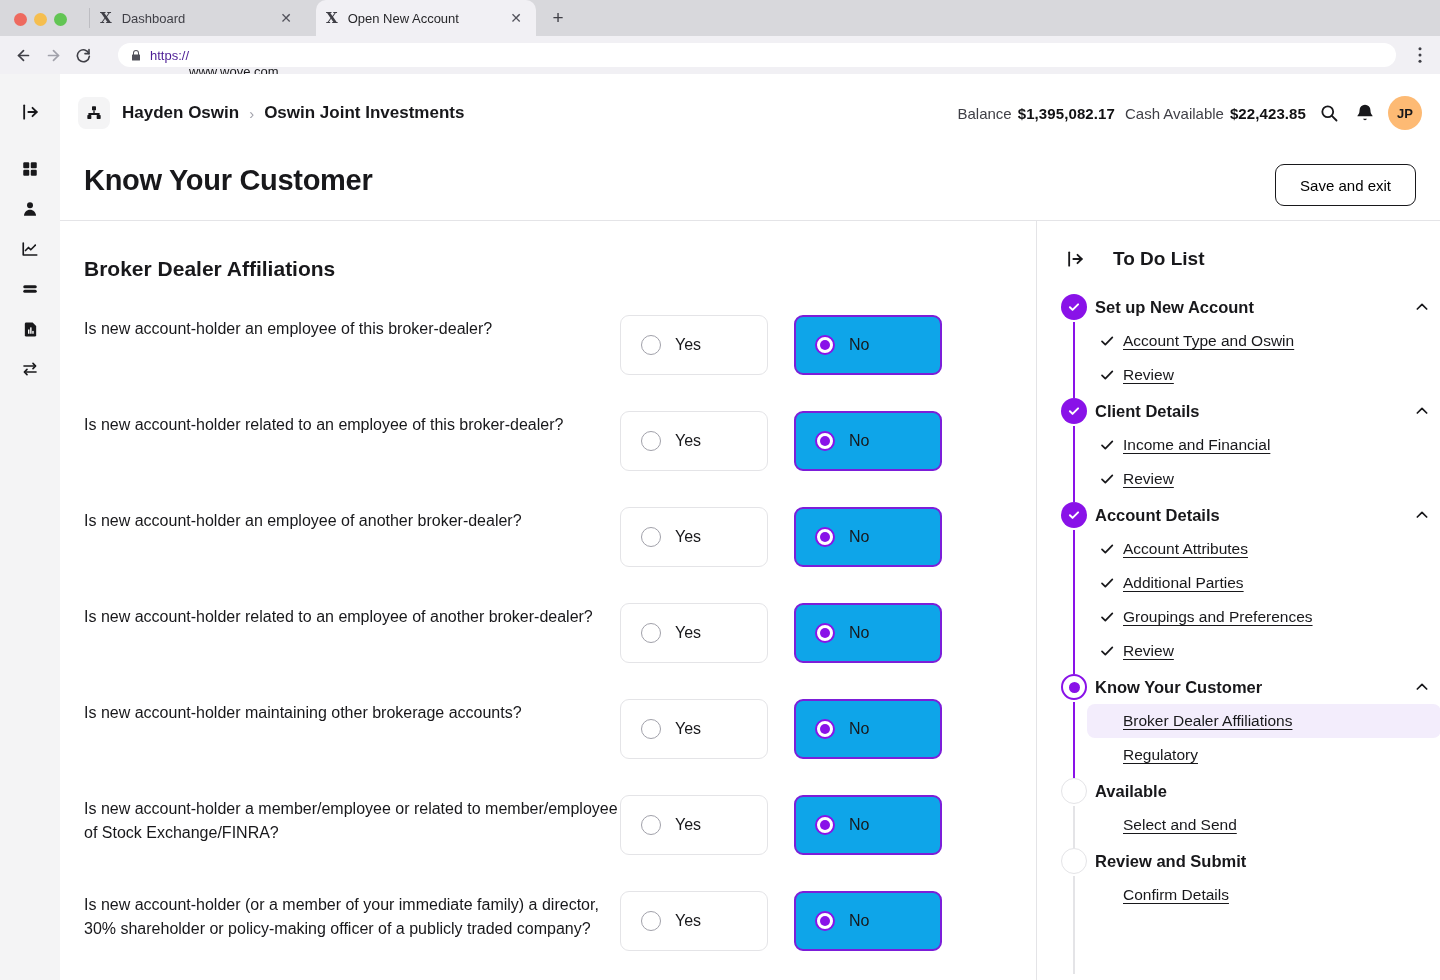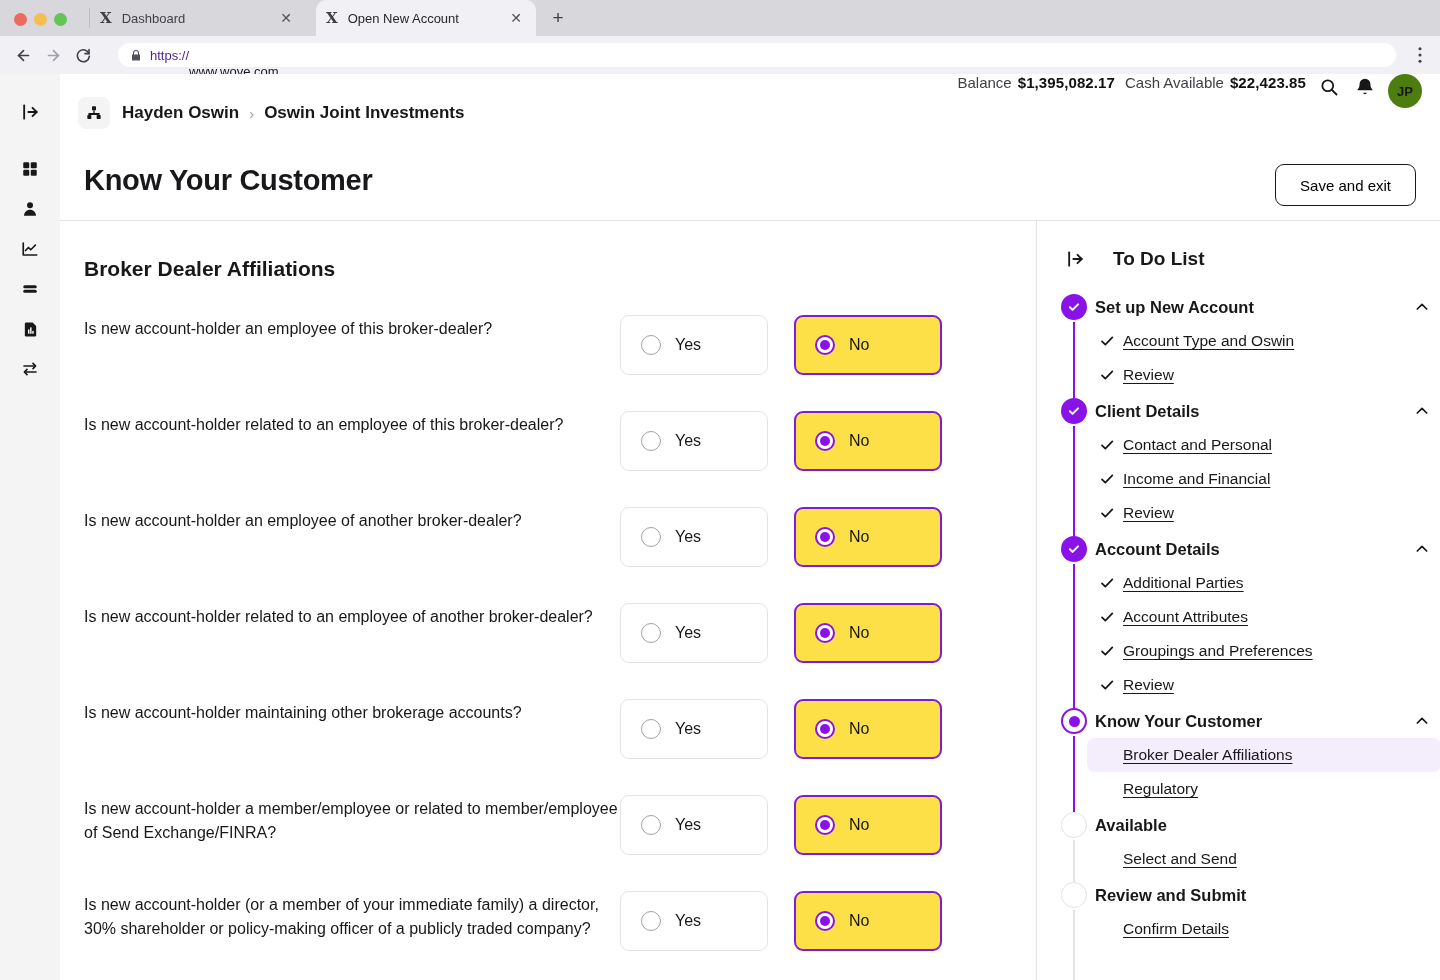--- a/index.html
+++ b/index.html
@@ -33,44 +33,44 @@
   
   .app { position:absolute; left:0; top:74px; width:1440px; height:906px; background:#fff; }
   .sidenav { position:absolute; left:0; top:0; width:60px; height:906px; background:#F4F4F5; }
   .side-ic { position:absolute; left:18px; width:24px; height:24px; display:flex; align-items:center; justify-content:center; }
 
   .appheader { position:absolute; left:60px; top:0; width:1380px; height:78px; }
   .crumb-iconbox { position:absolute; left:18px; top:23px; width:32px; height:32px; background:#F4F4F5; border-radius:8px;
     display:flex; align-items:center; justify-content:center; }
   .breadcrumb { position:absolute; left:62px; top:0; height:78px; display:flex; align-items:center; gap:10px; font-size:17px; font-weight:700; }
   .crumb-sep { color:#A1A1AA; font-weight:400; font-size:15px; }
-  .header-right { position:absolute; right:18px; top:0; height:78px; display:flex; align-items:flex-start; gap:10px; }
+  .header-right { position:absolute; right:18px; top:0; height:78px; display:flex; align-items:center; gap:10px; }
   .stat { font-size:15px; color:#3F3F46; }
   .stat b { color:#111113; margin-left:6px; letter-spacing:.1px; }
   .hicon { width:26px; height:26px; display:flex; align-items:center; justify-content:center; }
-  .avatar { width:34px; height:34px; border-radius:50%; background:#4d7c0f; display:flex; align-items:center; justify-content:center;
+  .avatar { width:34px; height:34px; border-radius:50%; background:#fdba74; display:flex; align-items:center; justify-content:center;
     font-size:13px; font-weight:700; color:#18181B; }
 
   .titlerow { position:absolute; left:60px; top:78px; width:1380px; height:68px; }
   .page-title { position:absolute; left:24px; top:12px; font-size:29px; font-weight:700; letter-spacing:-.3px; }
   .save-btn { position:absolute; right:24px; top:12px; height:42px; padding:0 24px; background:#fff; border:1.5px solid #18181B;
     border-radius:9px; font-size:15px; font-weight:500; font-family:inherit; display:flex; align-items:center; }
 
   .hdivider { position:absolute; left:60px; top:146px; width:1380px; height:1px; background:#E4E4E7; }
 
   
   .main { position:absolute; left:60px; top:147px; width:952px; height:759px; padding:36px 0 0 24px; overflow:hidden; }
   .section-title { font-size:21px; font-weight:700; margin-bottom:34px; }
   .q-row { position:relative; min-height:60px; margin-bottom:36px; }
   .q-text { width:540px; font-size:16px; line-height:24px; padding-top:2px; color:#18181B; }
   .opt { position:absolute; top:0; width:148px; height:60px; border-radius:9px; background:#fff; border:1px solid #E4E4E7;
     display:flex; align-items:center; padding-left:20px; gap:14px; font-size:16px; }
   .opt-yes { left:536px; }
   .opt-no  { left:710px; }
-  .opt.selected { border:2px solid #7C1ED9; background:#fde047; padding-left:19px; }
+  .opt.selected { border:2px solid #7C1ED9; background:#0ea5e9; padding-left:19px; }
   .radio { width:20px; height:20px; border-radius:50%; border:1.5px solid #A1A1AA; background:#fff; }
   .opt.selected .radio { border:2px solid #8912E8; position:relative; }
   .opt.selected .radio::after { content:""; position:absolute; left:3px; top:3px; width:10px; height:10px; border-radius:50%; background:#8912E8; }
 
   
   .todo-panel { position:absolute; left:1036px; top:147px; width:428px; height:759px; border-left:1px solid #E4E4E7;
     padding-top:25px; overflow:hidden; }
   .todo-header { display:flex; align-items:center; height:26px; margin-left:28px; }
   .todo-title { font-size:19px; font-weight:700; margin-left:28px; }
   .todo-list { margin-top:18px; }
@@ -305,21 +305,21 @@
       <span class="radio"></span>
       <span class="opt-label">Yes</span>
     </div>
     <div class="opt opt-no selected">
       <span class="radio"></span>
       <span class="opt-label">No</span>
     </div>
   </div>
 
   <div class="q-row">
-    <div class="q-text">Is new account-holder a member/employee or related to member/employee of Send Exchange/FINRA?</div>
+    <div class="q-text">Is new account-holder a member/employee or related to member/employee of Stock Exchange/FINRA?</div>
     <div class="opt opt-yes">
       <span class="radio"></span>
       <span class="opt-label">Yes</span>
     </div>
     <div class="opt opt-no selected">
       <span class="radio"></span>
       <span class="opt-label">No</span>
     </div>
   </div>
 
@@ -392,28 +392,20 @@
               </svg>
       </span>
       <span class="sec-label">Client Details</span>
       <span class="sec-chevron">
         <svg width="16" height="16" viewBox="0 0 24 24" fill="none" stroke="#18181B" stroke-width="2.6" stroke-linecap="round" stroke-linejoin="round">
                 <path d="M5 15l7-7 7 7"></path>
               </svg>
       </span>
     </div>
     <div class="todo-items">
-  <div class="todo-item">
-    <span class="check-slot">
-      <svg width="16" height="16" viewBox="0 0 24 24" fill="none" stroke="#18181B" stroke-width="2.6" stroke-linecap="round" stroke-linejoin="round">
-                  <path d="M4.5 12.5l5 5L20 6.5"></path>
-                </svg>
-    </span>
-    <span class="item-label">Contact and Personal</span>
-  </div>
 
   <div class="todo-item">
     <span class="check-slot">
       <svg width="16" height="16" viewBox="0 0 24 24" fill="none" stroke="#18181B" stroke-width="2.6" stroke-linecap="round" stroke-linejoin="round">
                   <path d="M4.5 12.5l5 5L20 6.5"></path>
                 </svg>
     </span>
     <span class="item-label">Income and Financial</span>
   </div>
 
@@ -444,30 +436,30 @@
       </span>
     </div>
     <div class="todo-items">
 
   <div class="todo-item">
     <span class="check-slot">
       <svg width="16" height="16" viewBox="0 0 24 24" fill="none" stroke="#18181B" stroke-width="2.6" stroke-linecap="round" stroke-linejoin="round">
                   <path d="M4.5 12.5l5 5L20 6.5"></path>
                 </svg>
     </span>
+    <span class="item-label">Account Attributes</span>
+  </div>
+
+  <div class="todo-item">
+    <span class="check-slot">
+      <svg width="16" height="16" viewBox="0 0 24 24" fill="none" stroke="#18181B" stroke-width="2.6" stroke-linecap="round" stroke-linejoin="round">
+                  <path d="M4.5 12.5l5 5L20 6.5"></path>
+                </svg>
+    </span>
     <span class="item-label">Additional Parties</span>
-  </div>
-
-  <div class="todo-item">
-    <span class="check-slot">
-      <svg width="16" height="16" viewBox="0 0 24 24" fill="none" stroke="#18181B" stroke-width="2.6" stroke-linecap="round" stroke-linejoin="round">
-                  <path d="M4.5 12.5l5 5L20 6.5"></path>
-                </svg>
-    </span>
-    <span class="item-label">Account Attributes</span>
   </div>
 
   <div class="todo-item">
     <span class="check-slot">
       <svg width="16" height="16" viewBox="0 0 24 24" fill="none" stroke="#18181B" stroke-width="2.6" stroke-linecap="round" stroke-linejoin="round">
                   <path d="M4.5 12.5l5 5L20 6.5"></path>
                 </svg>
     </span>
     <span class="item-label">Groupings and Preferences</span>
   </div>

